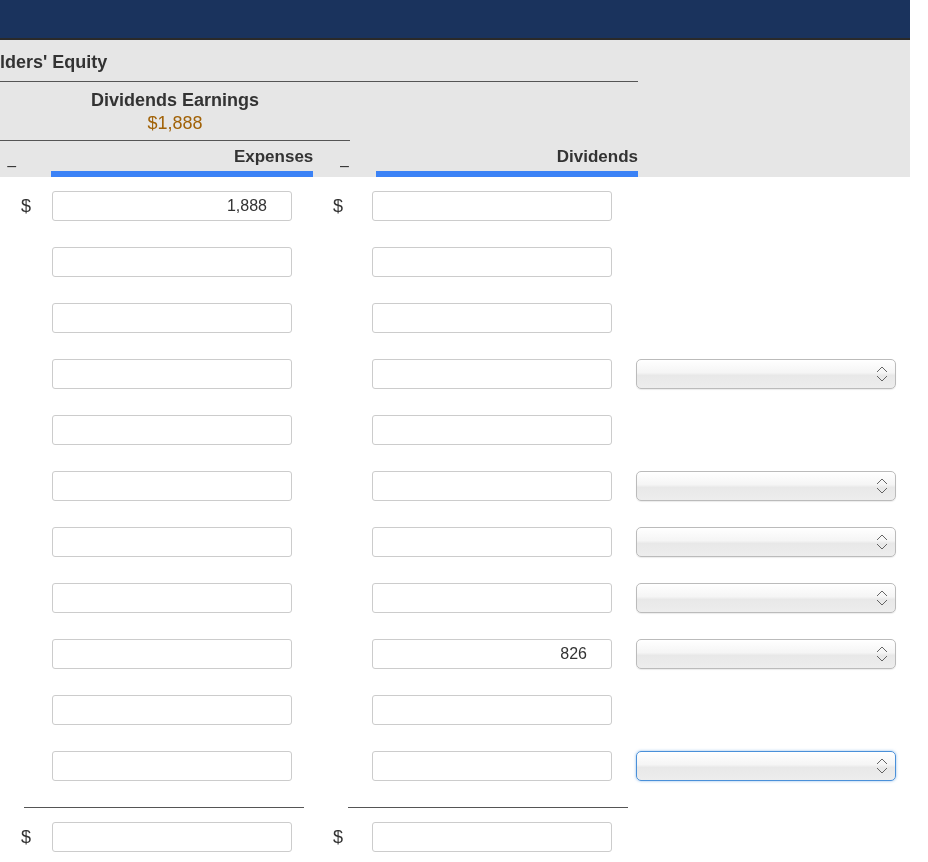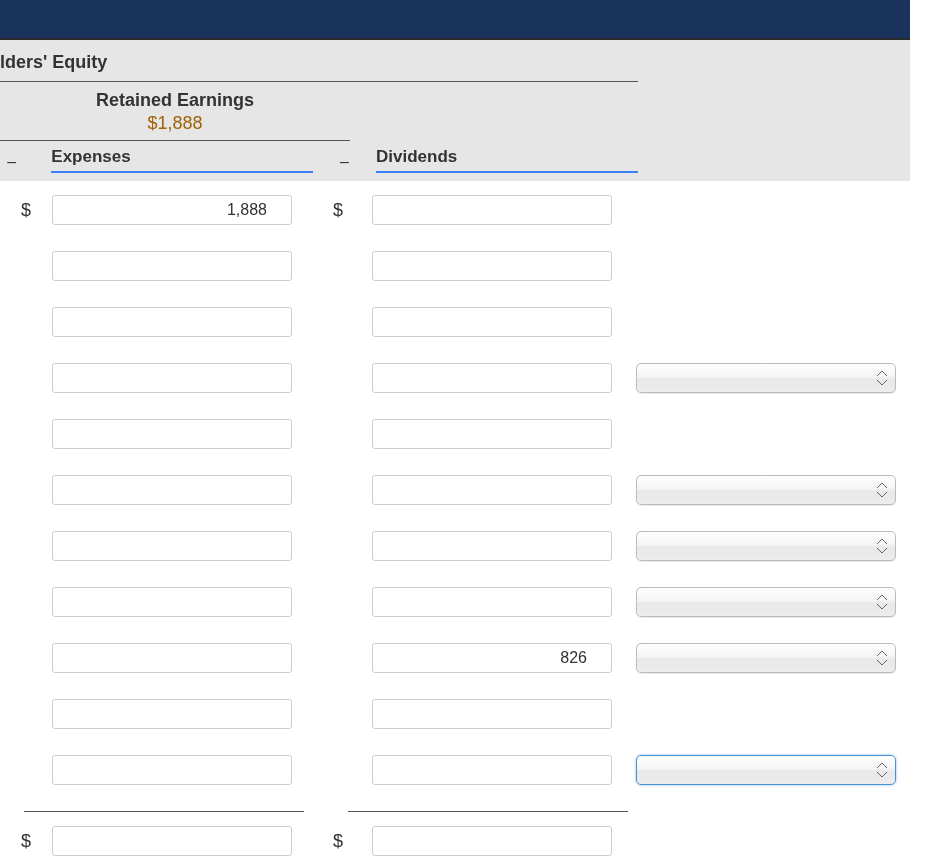--- a/index.html
+++ b/index.html
@@ -15,21 +15,21 @@
     }
     .top-bar {
       background: #1a335d;
       height: 40px;
       width: 910px;
       border-bottom: 2px solid #2a2a2a;
     }
     .header-area {
       background: #e6e6e6;
       width: 910px;
-      padding-bottom: 8px;
+      padding-bottom: 0;
     }
     .section-title {
       font-weight: 700;
       font-size: 18px;
       color: #333;
       padding: 12px 0 8px 0;
       margin-left: 0;
       border-bottom: 1px solid #555;
       width: 638px;
     }
@@ -60,22 +60,22 @@
     .minus-sign {
       width: 24px;
       text-align: center;
       font-size: 16px;
       color: #333;
       padding-bottom: 2px;
     }
     .sub-header {
       font-weight: 700;
       font-size: 17px;
-      text-align: left;
-      border-bottom: 2px solid #3b82f6;
+      text-align: right;
+      border-bottom: 6px solid #3b82f6;
       padding-bottom: 4px;
     }
     .expenses-header {
       width: 270px;
       margin-left: 28px;
     }
     .dividends-header {
       width: 270px;
       margin-left: 20px;
     }
@@ -174,21 +174,21 @@
   </style>
 </head>
 <body>
 
 <div class="top-bar"></div>
 
 <div class="header-area">
   <div class="section-title">lders' Equity</div>
   <div style="width:638px;">
     <div class="retained-block">
-      <div class="retained-title">Retained Earnings</div>
+      <div class="retained-title">Dividends Earnings</div>
       <div class="retained-value">$1,888</div>
     </div>
     <div class="sub-header-row">
       <div class="minus-sign">–</div>
       <div class="sub-header expenses-header">Expenses</div>
       <div class="gap-col"></div>
       <div class="minus-sign">–</div>
       <div class="sub-header dividends-header">Dividends</div>
     </div>
   </div>

